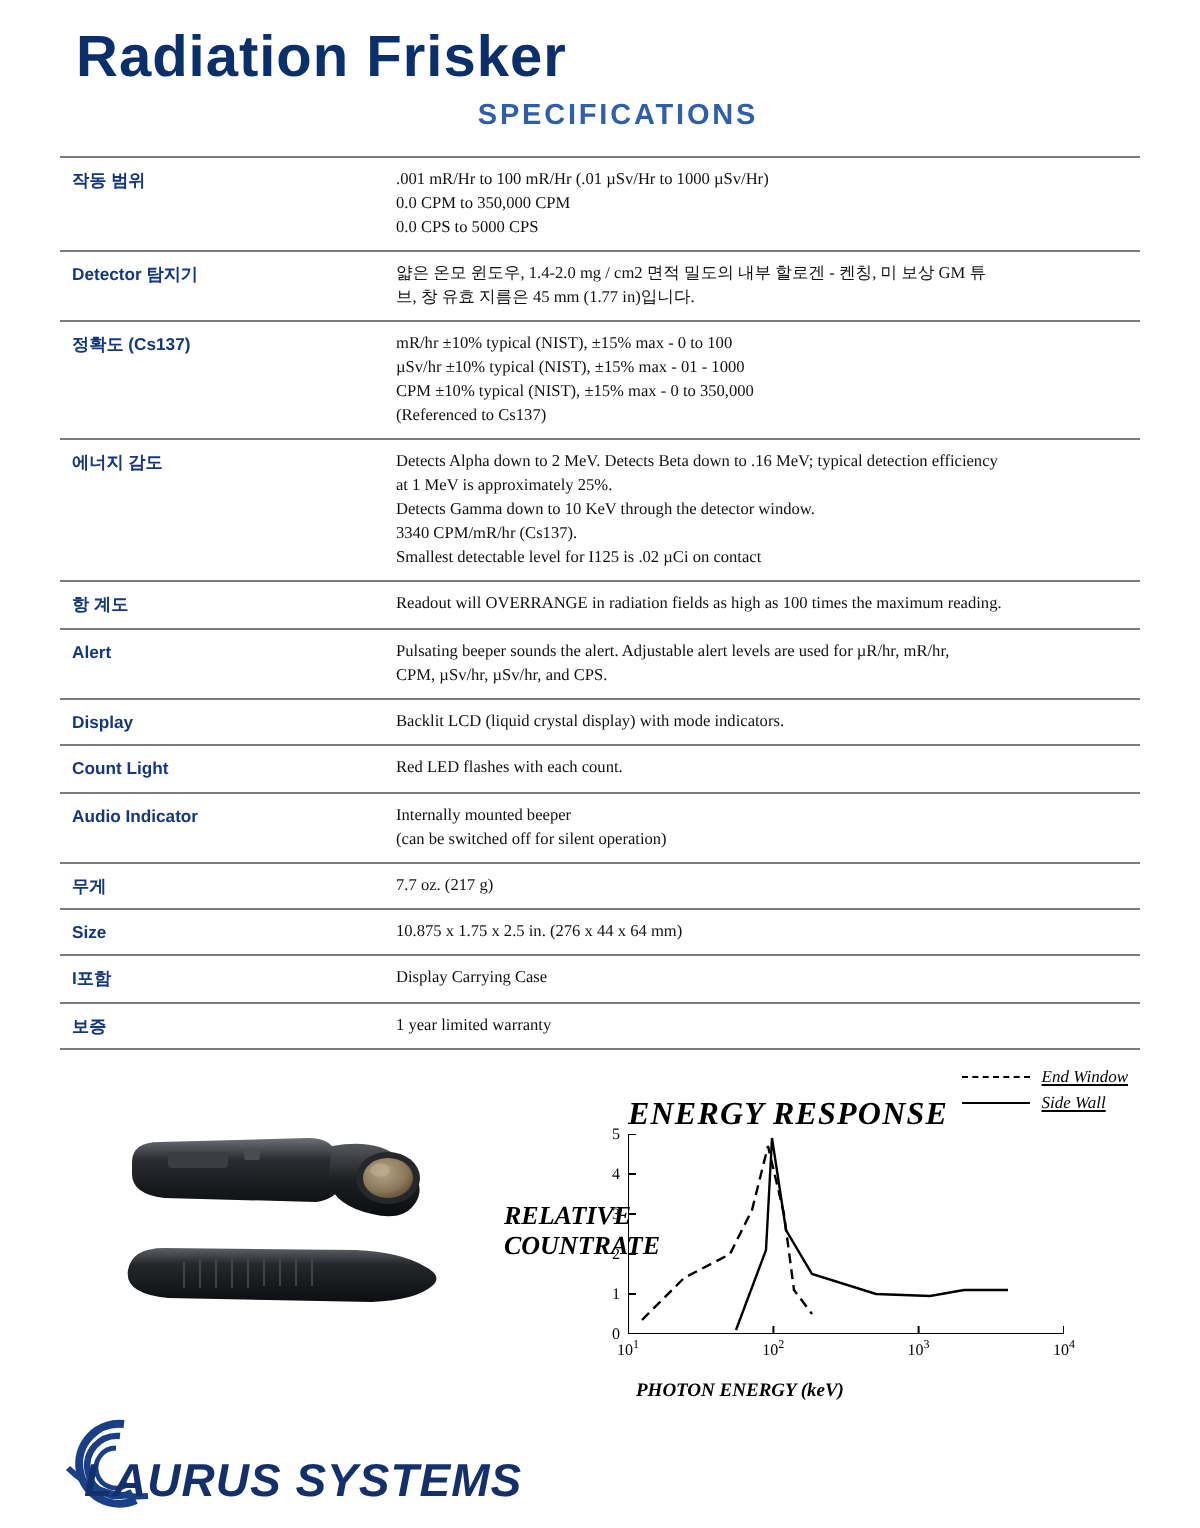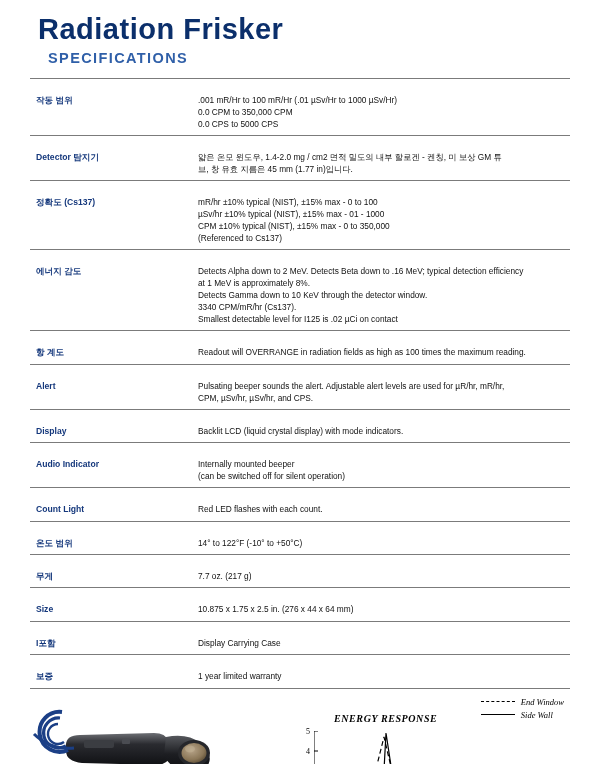--- a/index.html
+++ b/index.html
@@ -29,89 +29,92 @@
     letter-spacing: 0.5px;
     margin: 14px 0 0 8px;
     line-height: 1.1;
   }
   .subtitle {
     font-size: 14.5px;
     font-weight: bold;
     color: #2f5fa8;
     letter-spacing: 1.4px;
     margin: 4px 0 0 18px;
+    text-align: center;
   }
   table.spec {
     width: 100%;
     border-collapse: collapse;
     margin-top: 12px;
     table-layout: fixed;
   }
   table.spec td {
     vertical-align: top;
-    padding: 15px 4px 5px 4px;
+    padding: 5px 4px 5px 4px;
     border-top: 1px solid #7b7b7b;
     border-bottom: 1px solid #7b7b7b;
     font-size: 8.2px;
     line-height: 1.45;
   }
   table.spec tr td.label {
     width: 152px;
     color: #15387c;
     font-weight: bold;
     font-size: 8.6px;
     padding-left: 6px;
   }
   table.spec tr td.value {
     color: #111111;
     font-size: 8.3px;
     padding-left: 6px;
+    font-family: Liberation Serif, serif;
   }
   .value-line { display: block; }
   .figure-area {
     position: relative;
     height: 200px;
     margin-top: 6px;
   }
   
   .legend {
     position: absolute;
     right: 6px;
     top: 2px;
     font-size: 8.5px;
     font-style: italic;
     font-family: "Liberation Serif", serif;
   }
   .legend .row {
     display: flex;
     align-items: center;
     margin-bottom: 3px;
+    text-decoration: underline;
   }
   .legend .swatch {
     width: 34px;
     height: 0;
     border-top: 1.5px solid #000;
     margin-right: 6px;
   }
   .legend .swatch.dashed {
     border-top: 1.5px dashed #000;
   }
   
   .chart-wrap {
     position: absolute;
     left: 228px;
     top: 18px;
     width: 300px;
     height: 160px;
   }
   .chart-title {
     position: absolute;
-    left: 76px;
+    left: 56px;
     top: 0px;
-    font-size: 10px;
+    font-size: 16px;
     font-style: italic;
     font-weight: bold;
     font-family: "Liberation Serif", serif;
     letter-spacing: 0.6px;
   }
   .ylabel {
     position: absolute;
     left: -6px;
     top: 52px;
     width: 56px;
@@ -222,21 +225,21 @@
             <span class="value-line">mR/hr ±10% typical (NIST), ±15% max - 0 to 100</span>
             <span class="value-line">µSv/hr ±10% typical (NIST), ±15% max - 01 - 1000</span>
             <span class="value-line">CPM ±10% typical (NIST), ±15% max - 0 to 350,000</span>
             <span class="value-line">(Referenced to Cs137)</span>
           </td>
         </tr>
         <tr>
           <td class="label">에너지 감도</td>
           <td class="value">
             <span class="value-line">Detects Alpha down to 2 MeV. Detects Beta down to .16 MeV; typical detection efficiency</span>
-            <span class="value-line">at 1 MeV is approximately 8%.</span>
+            <span class="value-line">at 1 MeV is approximately 25%.</span>
             <span class="value-line">Detects Gamma down to 10 KeV through the detector window.</span>
             <span class="value-line">3340 CPM/mR/hr (Cs137).</span>
             <span class="value-line">Smallest detectable level for I125 is .02 µCi on contact</span>
           </td>
         </tr>
         <tr>
           <td class="label">항 계도</td>
           <td class="value">
             <span class="value-line">Readout will OVERRANGE in radiation fields as high as 100 times the maximum reading.</span>
           </td>
@@ -248,36 +251,30 @@
             <span class="value-line">CPM, µSv/hr, µSv/hr, and CPS.</span>
           </td>
         </tr>
         <tr>
           <td class="label">Display</td>
           <td class="value">
             <span class="value-line">Backlit LCD (liquid crystal display) with mode indicators.</span>
           </td>
         </tr>
         <tr>
+          <td class="label">Count Light</td>
+          <td class="value">
+            <span class="value-line">Red LED flashes with each count.</span>
+          </td>
+        </tr>
+        <tr>
           <td class="label">Audio Indicator</td>
           <td class="value">
             <span class="value-line">Internally mounted beeper</span>
             <span class="value-line">(can be switched off for silent operation)</span>
-          </td>
-        </tr>
-        <tr>
-          <td class="label">Count Light</td>
-          <td class="value">
-            <span class="value-line">Red LED flashes with each count.</span>
-          </td>
-        </tr>
-        <tr>
-          <td class="label">온도 범위</td>
-          <td class="value">
-            <span class="value-line">14° to 122°F  (-10° to +50°C)</span>
           </td>
         </tr>
         <tr>
           <td class="label">무게</td>
           <td class="value">
             <span class="value-line">7.7 oz. (217 g)</span>
           </td>
         </tr>
         <tr>
           <td class="label">Size</td>
@@ -410,14 +407,15 @@
   </div>
 
   <svg class="logo" viewBox="0 0 240 52">
     <g fill="none" stroke="#1b3f86" stroke-width="3.2">
       <path d="M36 8 a20 20 0 1 0 6 38" stroke-width="4"></path>
       <path d="M34 14 a15 15 0 1 0 6 28"></path>
       <path d="M32 20 a10 10 0 1 0 6 18" stroke-width="2.4"></path>
     </g>
     <path d="M8 30 q16 16 40 14" stroke="#1b3f86" stroke-width="3" fill="none"></path>
   </svg>
+  <div class="logo-text">LAURUS SYSTEMS</div>
 
 </div>
 
 </body></html>

